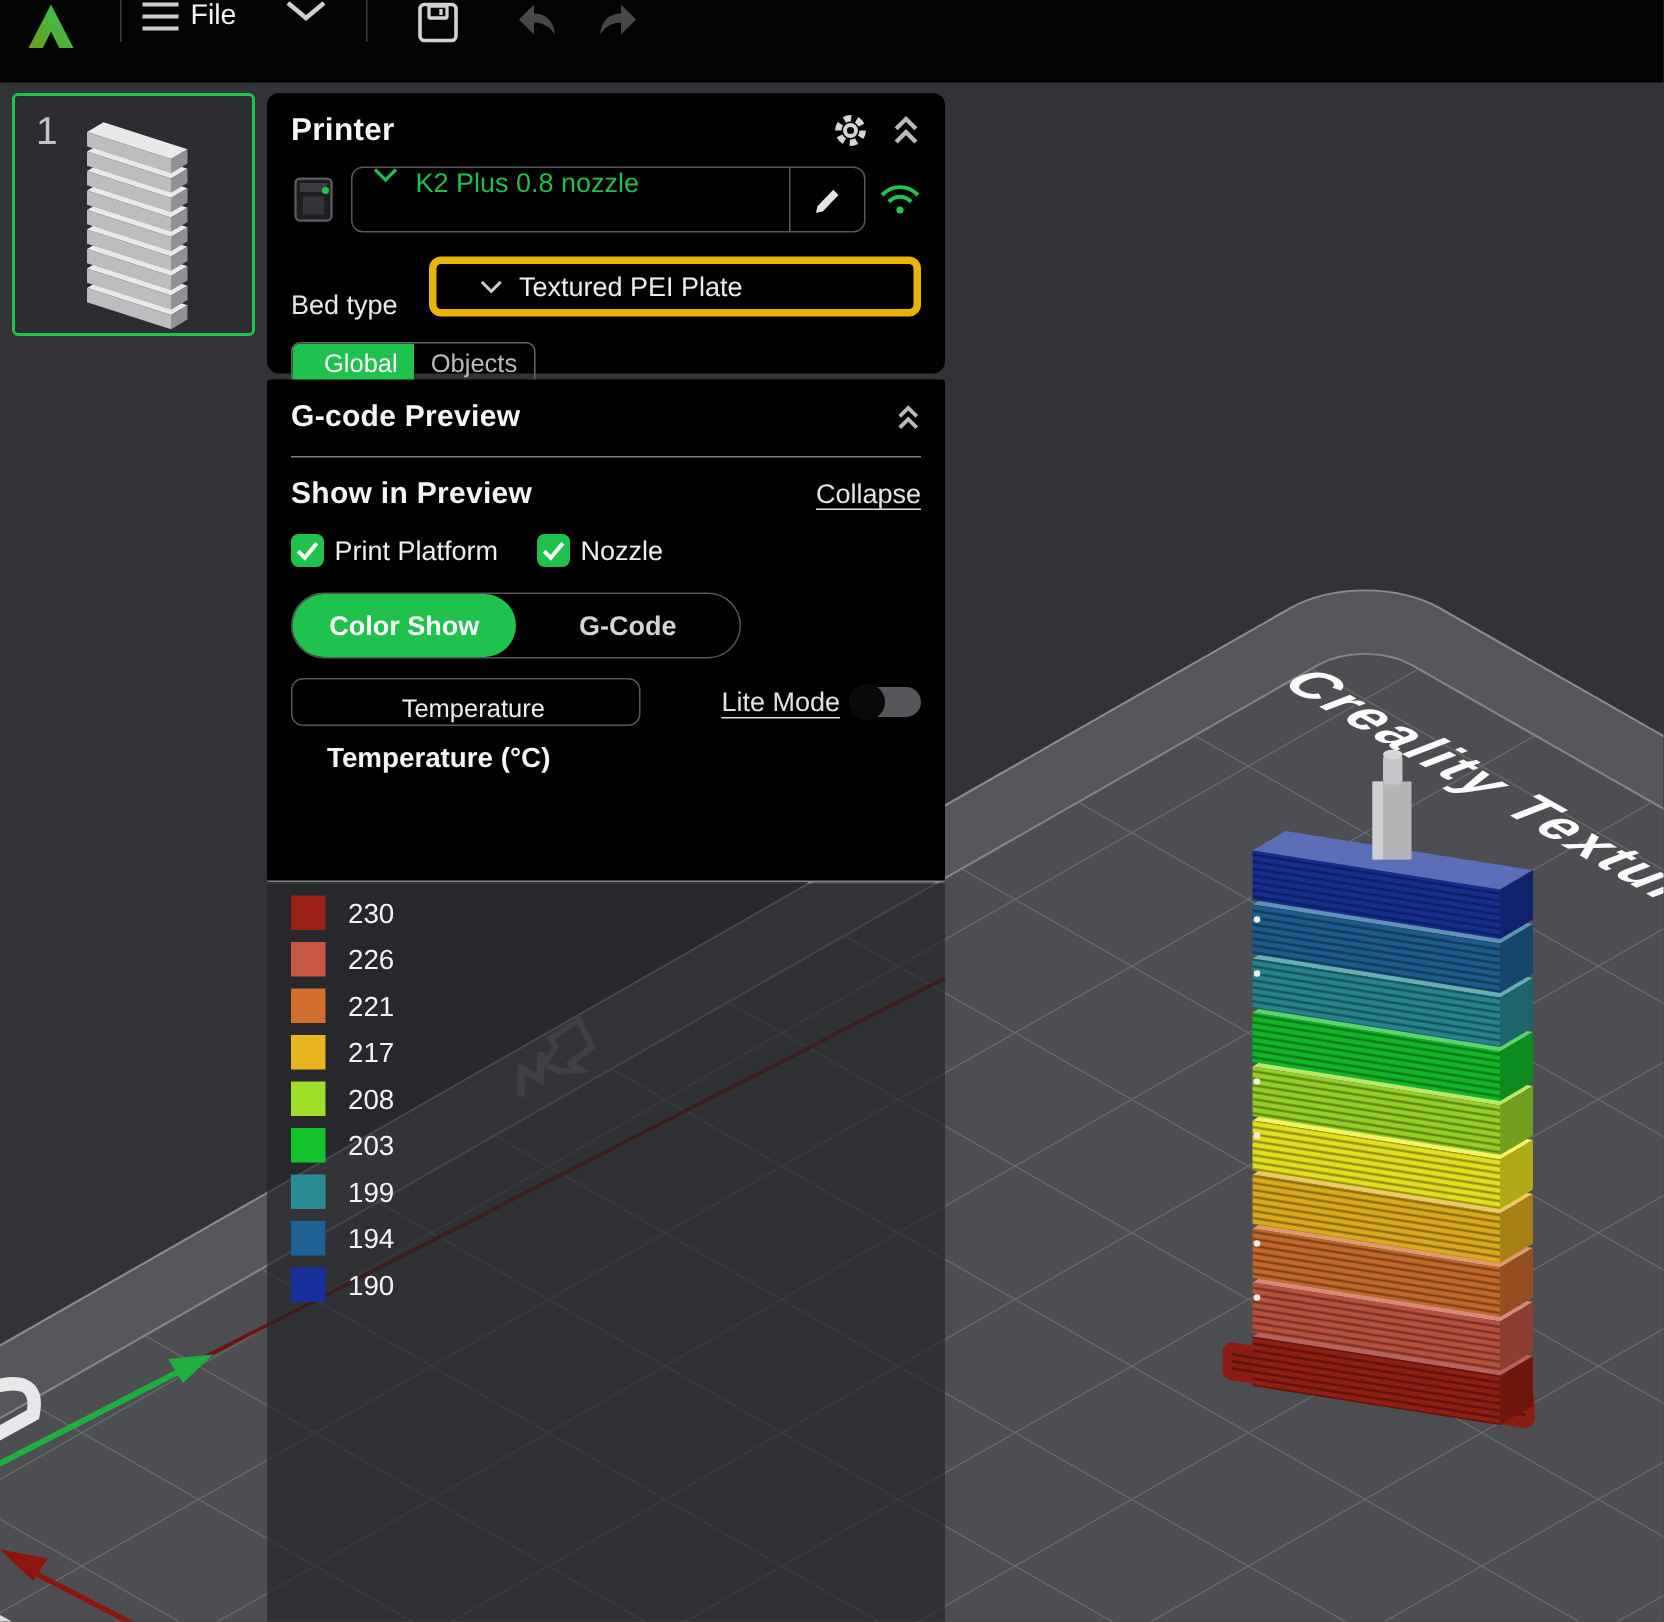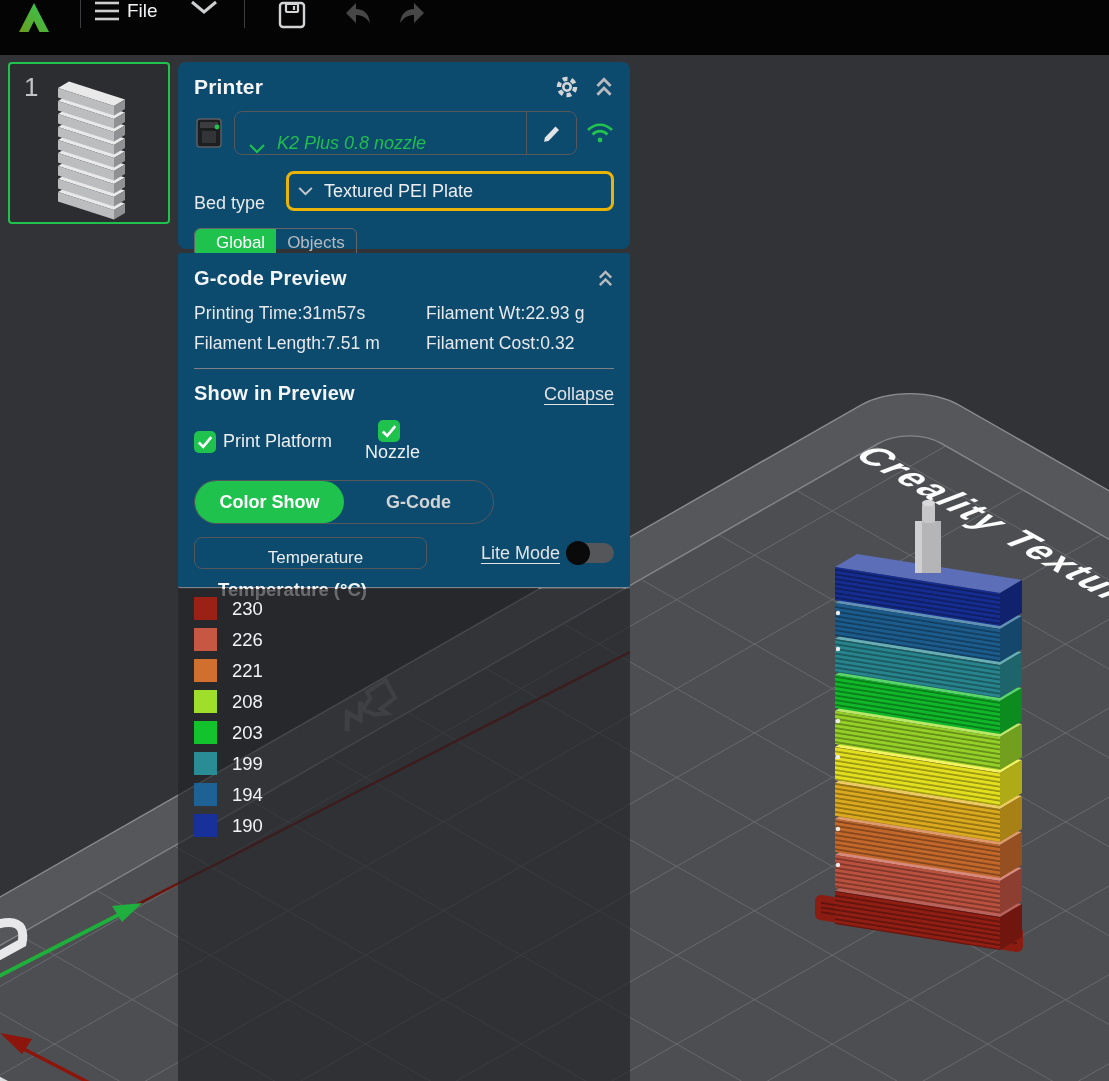--- a/index.html
+++ b/index.html
@@ -8,56 +8,56 @@
   .topbar { position:absolute; left:0; top:0; width:1109px; height:55px; background:#040404;
     display:flex; z-index:30; }
   .tb-divider { width:1px; height:28px; background:#3d3d40; }
   .viewport { position:absolute; left:0; top:55px; width:1109px; height:1026px; background:#323336; z-index:1; }
   .viewport svg { display:block; }
 
   .thumb { position:absolute; left:8px; top:62px; width:162px; height:162px; background:#2b2d31;
     border:2px solid #1fc24d; border-radius:4px; z-index:20; }
   .thumb-index { position:absolute; left:14px; top:8px; font-size:26px; color:#c3c4c7; }
 
-  .panel-section { position:absolute; left:178px; width:452px; background:#0c4a6e; z-index:20;
+  .panel-section { position:absolute; left:178px; width:452px; background:#000000; z-index:20;
     color:#e9eaec; }
   .sec-printer { top:62px; height:187px; border-radius:8px; padding:12px 16px; }
   .sec-main { top:253px; height:335px; border-radius:2px; padding:10px 16px;
     border-bottom:1px solid #83858a; }
   .sec-legend { top:589px; bottom:0; background:rgba(33,35,39,0.66); padding:4px 16px 11px 16px; }
 
   .sec-header { display:flex; align-items:center; }
   .sec-title { font-size:21px; font-weight:700; color:#f4f5f6; letter-spacing:.2px; }
   .spacer { flex:1; }
 
   .printer-row { display:flex; align-items:center; margin-top:11px; }
   .select-group { flex:1; height:44px; border:1px solid #55575b; border-radius:8px; display:flex;
     align-items:stretch; margin-left:10px; overflow:hidden; }
-  .select-main { flex:1; display:flex; align-items:flex-end; padding-left:14px; gap:12px; cursor:pointer;font-style:italic; }
+  .select-main { flex:1; display:flex; align-items:flex-start; padding-left:14px; gap:12px; cursor:pointer; }
   .printer-name { font-size:18px; color:#21bd4e; }
   .pencil-btn { width:50px; border-left:1px solid #55575b; display:flex; align-items:center;
     justify-content:center; cursor:pointer; }
   .bed-row { display:flex; align-items:center; margin-top:13px; }
   .bed-label { font-size:18px; color:#e8e9eb; width:92px;margin-top:25px; }
-  .select-box { flex:1; height:40px; border:3px solid #eab308; border-radius:8px; display:flex;
-    align-items:center; padding-left:9px; gap:11px; }
+  .select-box { flex:1; height:40px; border:5px solid #eab308; border-radius:8px; display:flex;
+    align-items:center; padding-left:29px; gap:11px; }
   .bed-value { font-size:18px; color:#ecedef; }
   .tab-group { display:inline-flex; margin-top:14px; border:1px solid #64666b; border-radius:6px;
     overflow:hidden; }
   .tab { padding:4px 11px; font-size:17px; color:#b9babd; cursor:pointer; }
   .tab.active { color:#ffffff;padding-left:21px; }
 
   .stats-grid { display:grid; grid-template-columns:232px auto; row-gap:9px; margin-top:13px;
     font-size:17.5px; color:#e8e9eb; letter-spacing:.1px; }
   .divider { height:1px; background:#7f8185; margin-top:14px; }
   .show-header { display:flex; align-items:baseline; margin-top:13px; }
   .link-label { font-size:18px; color:#e2e3e5; text-decoration:underline; text-underline-offset:4px; cursor:pointer; }
   .cb-row { display:flex; align-items:center; margin-top:15px; }
   .cb-item { display:flex; align-items:center; cursor:pointer; }
-  .cb-item + .cb-item { margin-left:26px;flex-direction:column; }
+  .cb-item + .cb-item { margin-left:26px; }
   .cb-box { width:22px; height:22px; border-radius:5px; display:flex; align-items:center; justify-content:center; }
   .cb-label { font-size:18px; color:#eceef0; margin-left:7px; }
   .mode-pill { display:flex; width:300px; height:44px; border:1px solid #55575b; border-radius:22px; margin-top:17px; }
   .mode-seg { flex:1; display:flex; align-items:center; justify-content:center; font-size:18px;
     font-weight:700; color:#d3d4d6; cursor:pointer; border-radius:22px; }
   .mode-seg.active { color:#ffffff; }
   .temp-row { display:flex; align-items:center; margin-top:13px; }
   .temp-select { width:233px; height:32px; border:1px solid #55575b; border-radius:8px; display:flex;
     align-items:center; padding-left:10px; gap:10px; cursor:pointer;flex-direction:column; }
   .temp-select span { font-size:17px; color:#eceded; }
@@ -299,26 +299,20 @@
   <div class="sec-header" style="margin-top:4px">
     <span class="sec-title" style="font-size:20px">G-code Preview</span>
     <span class="spacer"></span>
     <svg width="17" height="19" viewBox="0 0 18 20">
       <g fill="none" stroke="#b9babd" stroke-width="2.6">
           <polyline points="3,9 9,3 15,9"></polyline>
           <polyline points="3,17 9,11 15,17"></polyline>
         </g>
     </svg>
   </div>
-  <div class="stats-grid" id="stats-grid">
-      <span>Printing Time:31m57s</span>
-      <span>Filament Wt:22.93 g</span>
-      <span>Filament Length:7.51 m</span>
-      <span>Filament Cost:0.32</span>
-    </div>
   <div class="divider"></div>
 
   <div class="show-header">
     <span class="sec-title" style="font-size:20px">Show in Preview</span>
     <span class="spacer"></span>
     <span class="link-label">Collapse</span>
   </div>
   <div class="cb-row" id="checkbox-row">
       <div class="cb-item">
         <span class="cb-box" style="background: rgb(31, 194, 77);">
@@ -366,20 +360,24 @@
       </div>
       <div class="legend-row">
         <span class="legend-swatch" style="background: rgb(198, 87, 67);"></span>
         <span class="legend-value">226</span>
       </div>
       <div class="legend-row">
         <span class="legend-swatch" style="background: rgb(208, 111, 46);"></span>
         <span class="legend-value">221</span>
       </div>
       <div class="legend-row">
+        <span class="legend-swatch" style="background: rgb(232, 180, 31);"></span>
+        <span class="legend-value">217</span>
+      </div>
+      <div class="legend-row">
         <span class="legend-swatch" style="background: rgb(159, 222, 42);"></span>
         <span class="legend-value">208</span>
       </div>
       <div class="legend-row">
         <span class="legend-swatch" style="background: rgb(18, 195, 43);"></span>
         <span class="legend-value">203</span>
       </div>
       <div class="legend-row">
         <span class="legend-swatch" style="background: rgb(42, 140, 149);"></span>
         <span class="legend-value">199</span>

